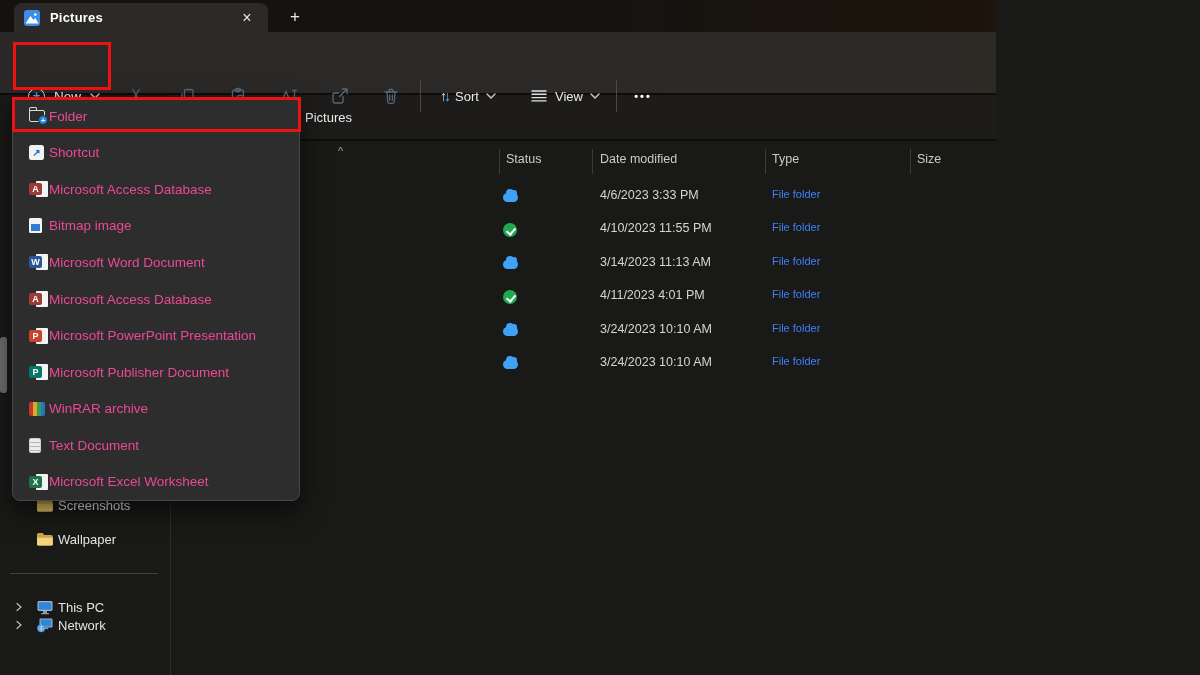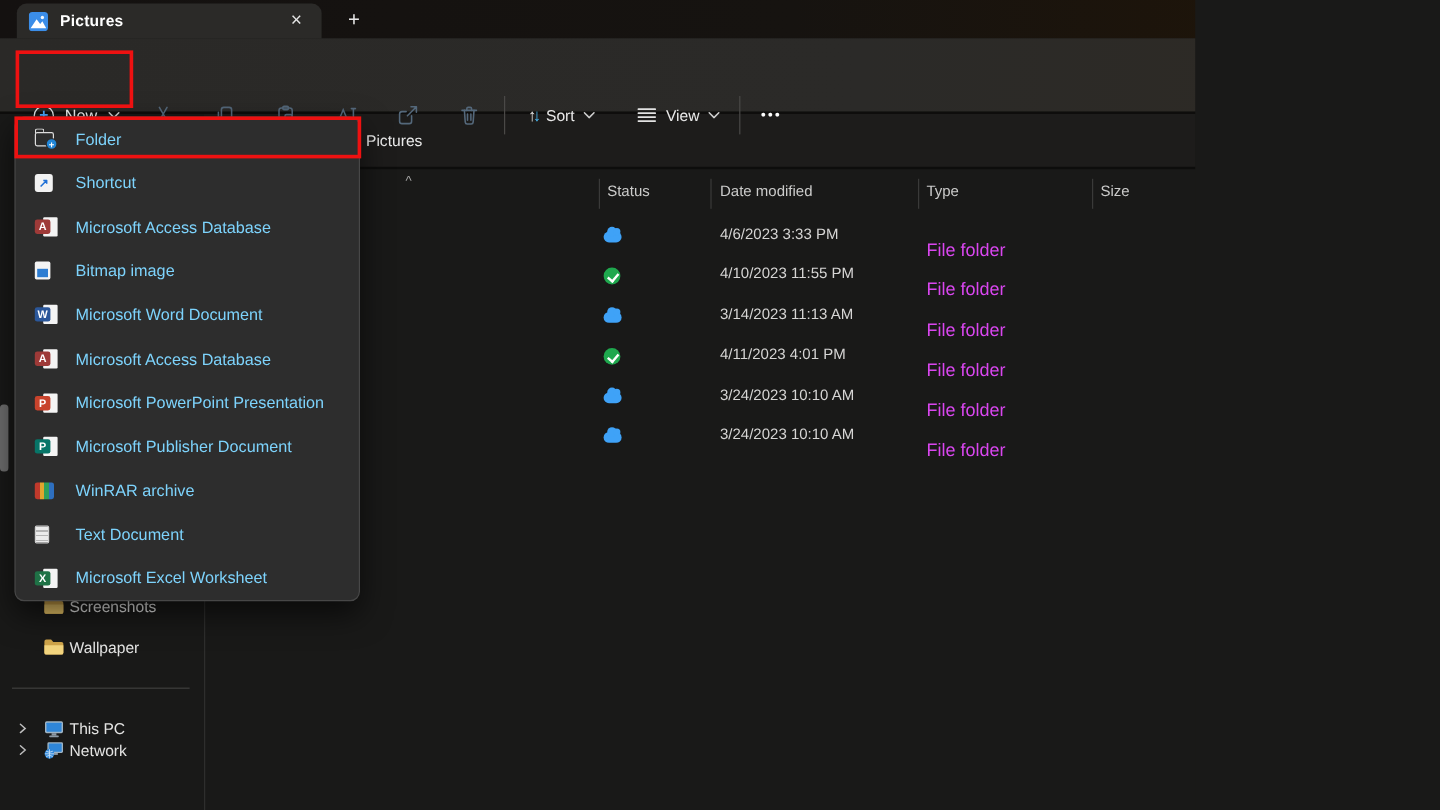--- a/index.html
+++ b/index.html
@@ -50,21 +50,21 @@
   .sort-caret { position:absolute; left:168px; top:2px; color:#a8a8a8; font-size:11px; }
   .col-sep { position:absolute; top:6px; width:1px; height:25px; background:#3a3a39; }
   .col-label { position:absolute; top:9px; font-size:12.5px; color:#cbcbca; }
 
   
   .rows { position:absolute; left:170px; top:180px; width:1030px; z-index:1; }
   .file-row { position:relative; height:33.4px; }
   .cell-status { position:absolute; left:328px; top:0; width:24px; height:100%;
                  display:flex; align-items:center; justify-content:center; }
   .cell-date { position:absolute; left:430px; top:8px; font-size:12.5px; color:#d6d5d4; }
-  .cell-type { position:absolute; left:602px; top:20px; font-size:15px; color:#d946ef; }
+  .cell-type { position:absolute; left:602px; top:8px; font-size:11px; color:#3b82f6; }
   .cell-size { position:absolute; left:747px; top:8px; font-size:12.5px; color:#d6d5d4; }
   .status-icon { position:relative; display:inline-block; }
   .cloud-icon { width:15px; height:9px; background:#3fa2f7; border-radius:5px; margin-top:2px; }
   .cloud-icon::before { content:""; position:absolute; width:8px; height:8px; border-radius:50%;
                         background:#3fa2f7; top:-4px; left:3px; }
   .cloud-icon::after  { content:""; position:absolute; width:6px; height:6px; border-radius:50%;
                         background:#3fa2f7; top:-3px; left:8px; }
   .check-icon { width:14px; height:14px; border-radius:50%; background:#1fa84e; }
   .check-icon::after { content:""; position:absolute; left:5px; top:3px; width:4px; height:7px;
                        border:solid #ffffff; border-width:0 2px 2px 0; transform:rotate(40deg); }
@@ -78,21 +78,21 @@
   .side-divider { position:absolute; left:10px; top:573px; width:148px; height:1px; background:#3f3f3e; }
   .left-scroll-thumb { position:absolute; left:0; top:337px; width:7px; height:56px; background:#6e6e6e;
                        border-radius:3px; z-index:1; }
 
   
   .new-menu { position:absolute; left:12px; top:97px; width:288px; height:404px; background:#2d2d2d;
               border:1px solid #474747; border-radius:8px; box-shadow:0 10px 26px rgba(0,0,0,.6);
               z-index:10; overflow:hidden; display:flex; flex-direction:column; }
   .menu-item { flex:1; display:flex; align-items:center; padding-left:16px; }
   .menu-ico { width:20px; height:18px; flex:0 0 20px; display:flex; align-items:center; position:relative; }
-  .menu-label { margin-left:14px; font-size:13.5px; color:#7dd3fc; white-space:nowrap; }
+  .menu-label { font-size:13.5px; color:#ec4899; white-space:nowrap; }
 
   
   .i-folderplus { position:relative; width:16px; height:12px; border:1.4px solid #dddddd; border-radius:2px; }
   .i-folderplus::before { content:""; position:absolute; left:-1.4px; top:-4px; width:6px; height:3px;
                           border:1.4px solid #dddddd; border-bottom:none; border-radius:2px 2px 0 0; }
   .i-folderplus .badge { position:absolute; right:-4px; bottom:-4px; width:10px; height:10px; border-radius:50%;
                          background:#2186d7; color:#fff; font-size:8px; font-weight:bold; line-height:10px;
                          text-align:center; border:1px solid #2d2d2d; }
   .i-shortcut { width:15px; height:15px; background:#f2f2f2; border-radius:2.5px; color:#1d6fd6;
                 font-size:10px; font-weight:bold; display:flex; align-items:center; justify-content:center; }

